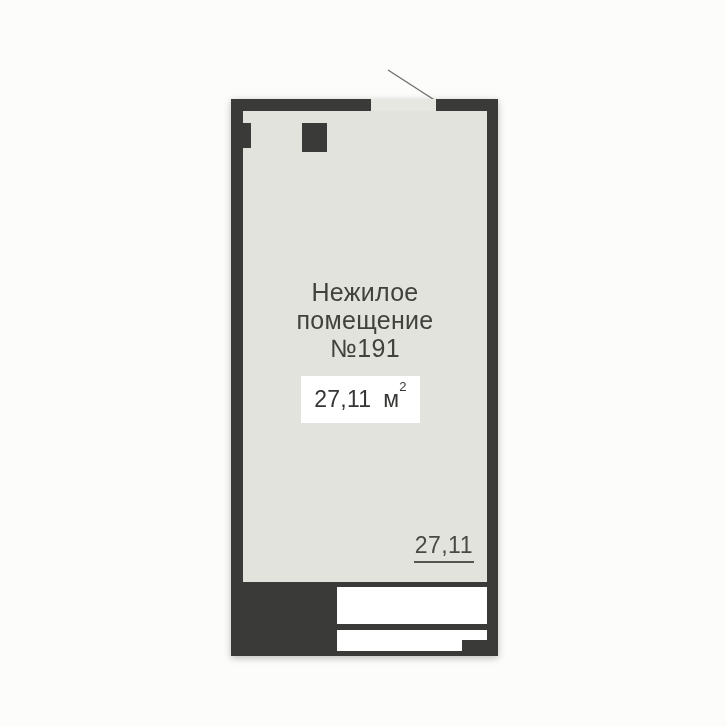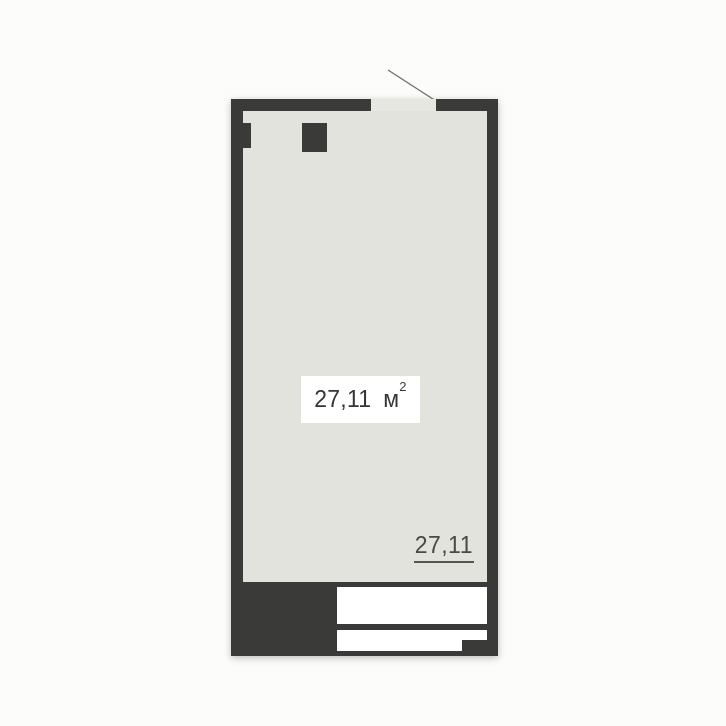--- a/index.html
+++ b/index.html
@@ -56,20 +56,25 @@
 <div class="canvas">
 
   <svg class="door-swing" viewBox="0 0 70 46" xmlns="http://www.w3.org/2000/svg">
     <line x1="8" y1="8" x2="56" y2="39" stroke="var(--door-line)" stroke-width="1.4"></line>
   </svg>
 
   <div class="plan">
 
     <div class="interior">
 
+      <div class="title">
+        <div>Нежилое</div>
+        <div>помещение</div>
+        <div>№191</div>
+      </div>
 
       <div class="area-badge">
         <span>27,11</span>
         <span class="unit"><span>м</span><sup>2</sup></span>
       </div>
 
       <div class="dim-label">27,11</div>
     </div>
 
     <div class="door-opening"></div>

